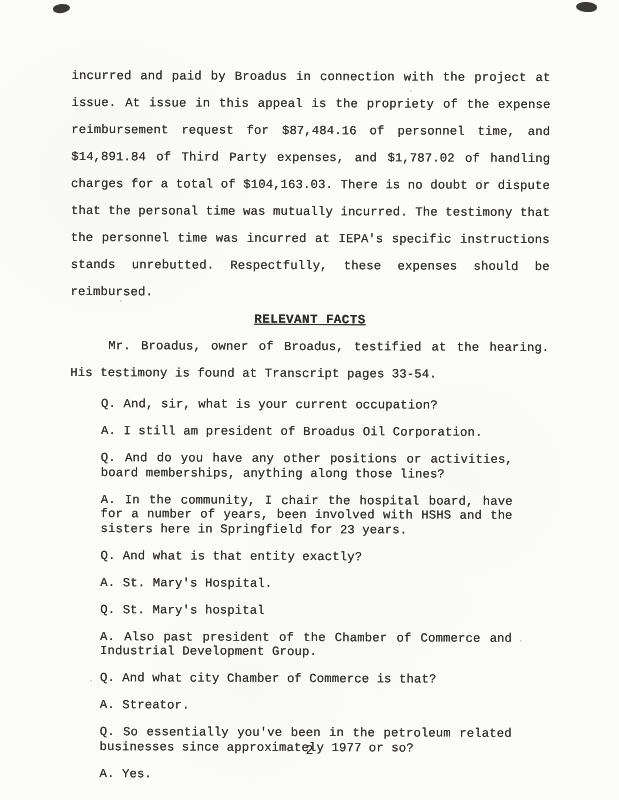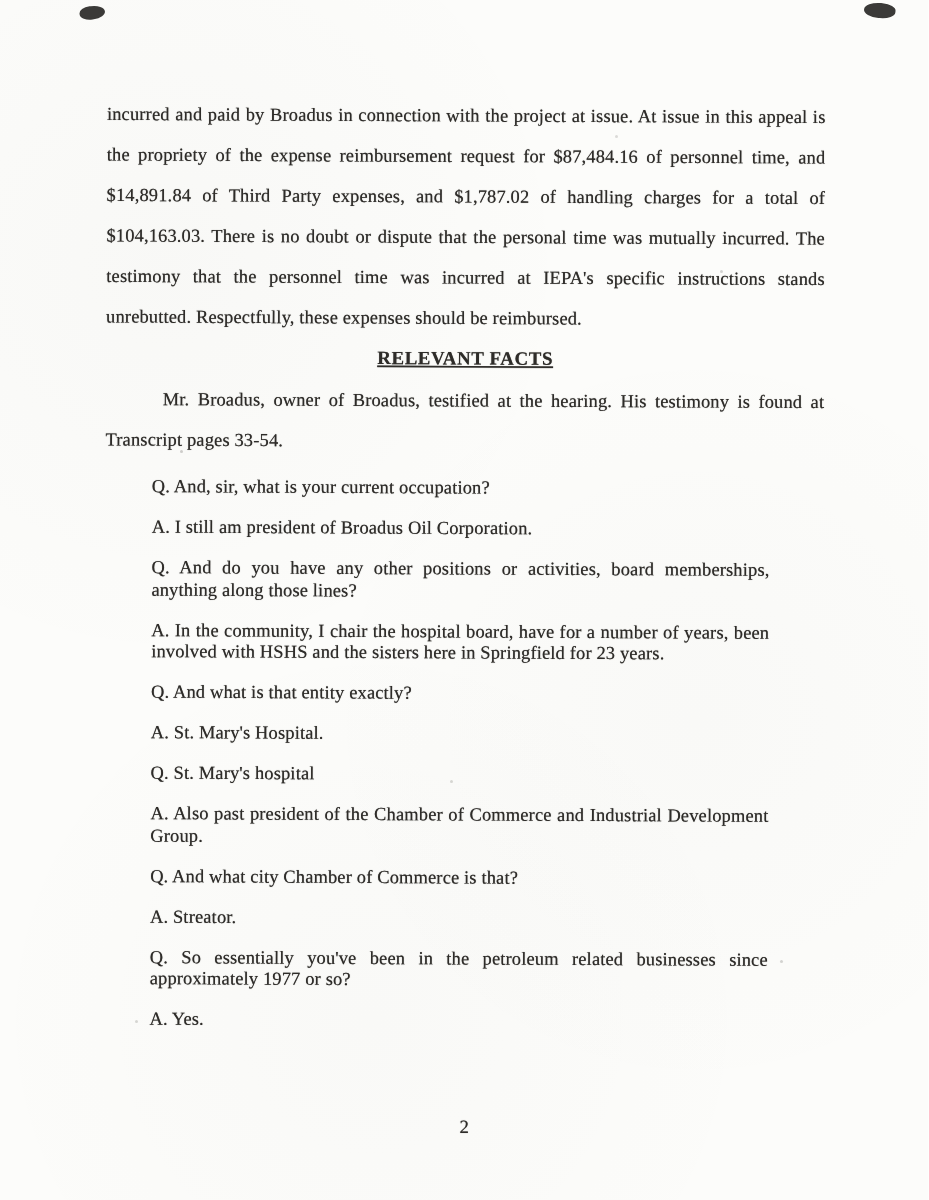--- a/index.html
+++ b/index.html
@@ -10,21 +10,21 @@
   .page {
     position: relative;
     width: 619px;
     height: 800px;
     background:
       radial-gradient(circle at 18% 22%, rgba(60,60,55,0.018), transparent 35%),
       radial-gradient(circle at 75% 60%, rgba(60,60,55,0.015), transparent 40%),
       radial-gradient(circle at 40% 85%, rgba(60,60,55,0.015), transparent 35%),
       #fcfcfa;
     overflow: hidden;
-    font-family: Liberation Serif, serif;
+    font-family: Liberation Mono, monospace;
     color: #2e2c29;
   }
   
   .speck-tl {
     position: absolute; left: 53px; top: 4px;
     width: 17px; height: 9px;
     background: #262522; border-radius: 45% 55% 50% 50%;
     transform: rotate(-8deg); opacity: .9;
   }
   .speck-tr {

